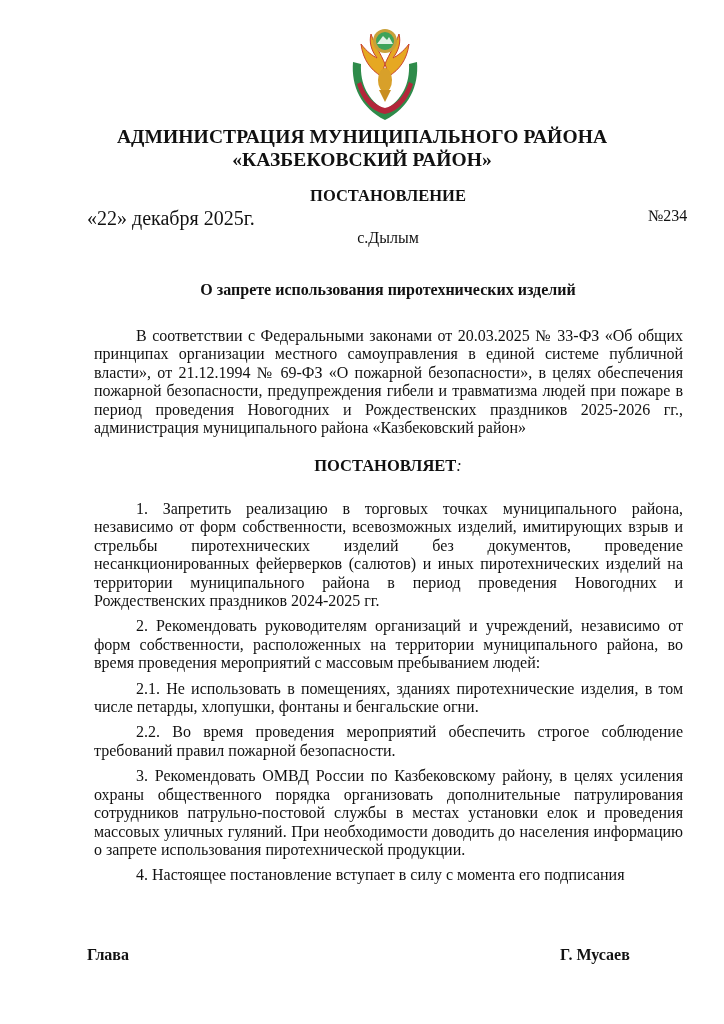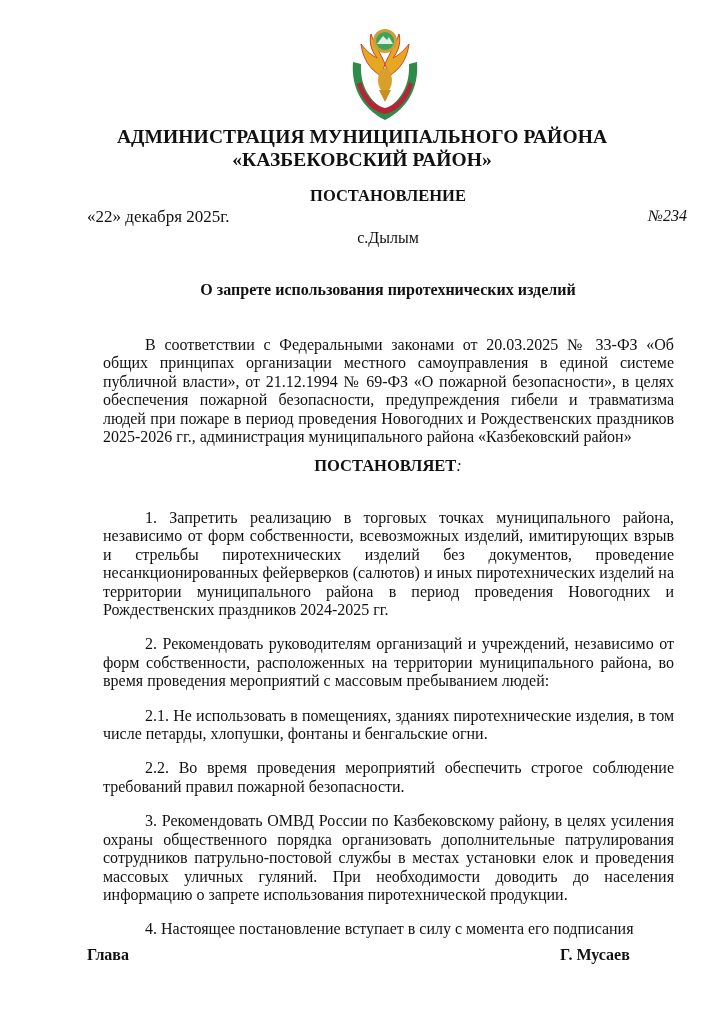--- a/index.html
+++ b/index.html
@@ -40,28 +40,27 @@
       left: 0;
       width: 776px;
       text-align: center;
       font-weight: bold;
       font-size: 16.5px;
     }
     .date {
       position: absolute;
       top: 207px;
       left: 87px;
-      font-size: 17px;
+      font-size: 20px;
     }
     .number {
       position: absolute;
       top: 207px;
       left: 648px;
       font-size: 16px;
-      font-style: italic;
     }
     .place {
       position: absolute;
       top: 229px;
       left: 0;
       width: 776px;
       text-align: center;
       font-size: 16px;
     }
     .subject {
@@ -75,21 +74,21 @@
     }
     .body-text {
       position: absolute;
       left: 87px;
       width: 603px;
       font-size: 16px;
       line-height: 18.4px;
       text-align: justify;
     }
     .body-text p {
-      margin: 16px;
+      margin: 7px;
       text-indent: 42px;
     }
     .preamble { top: 320px; }
     .resolves {
       position: absolute;
       top: 456px;
       left: 0;
       width: 776px;
       text-align: center;
       font-size: 16.5px;

